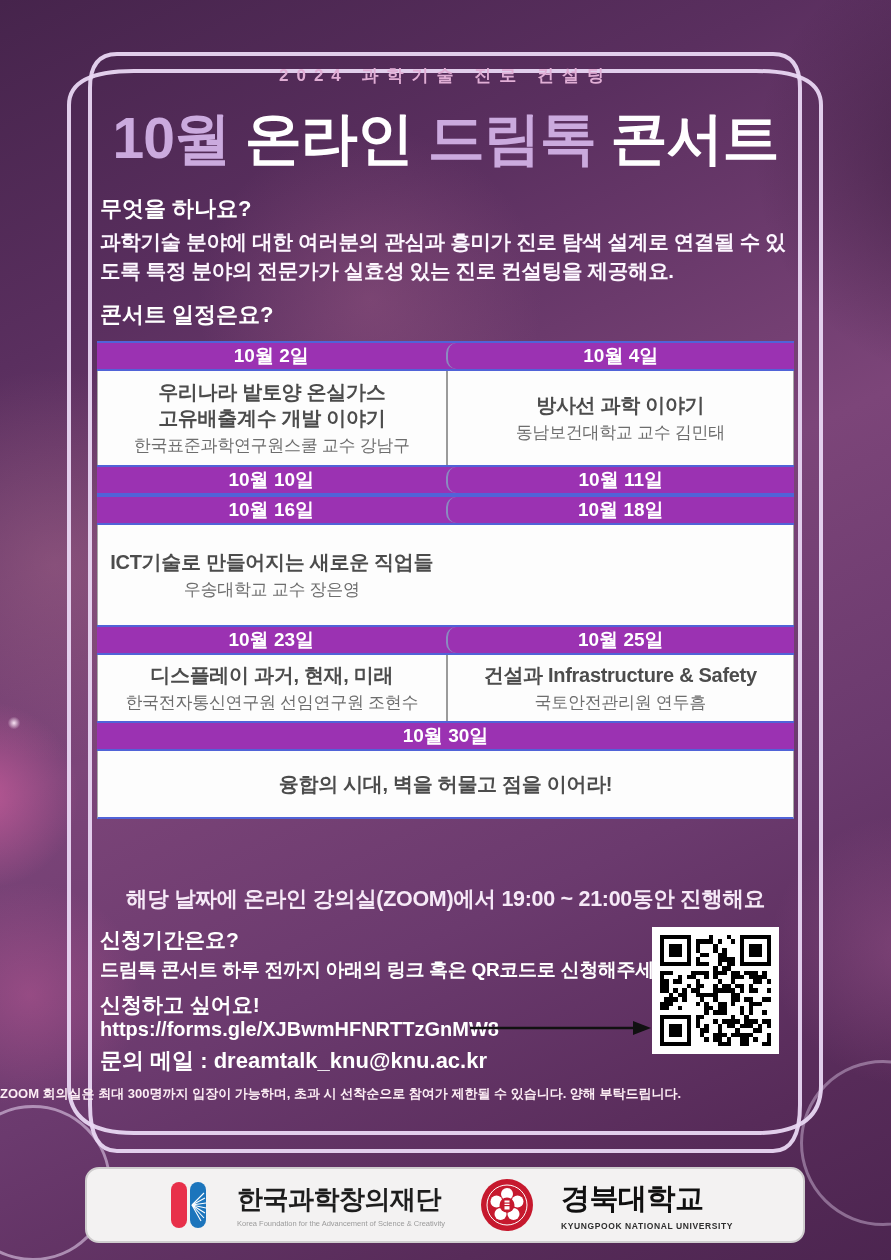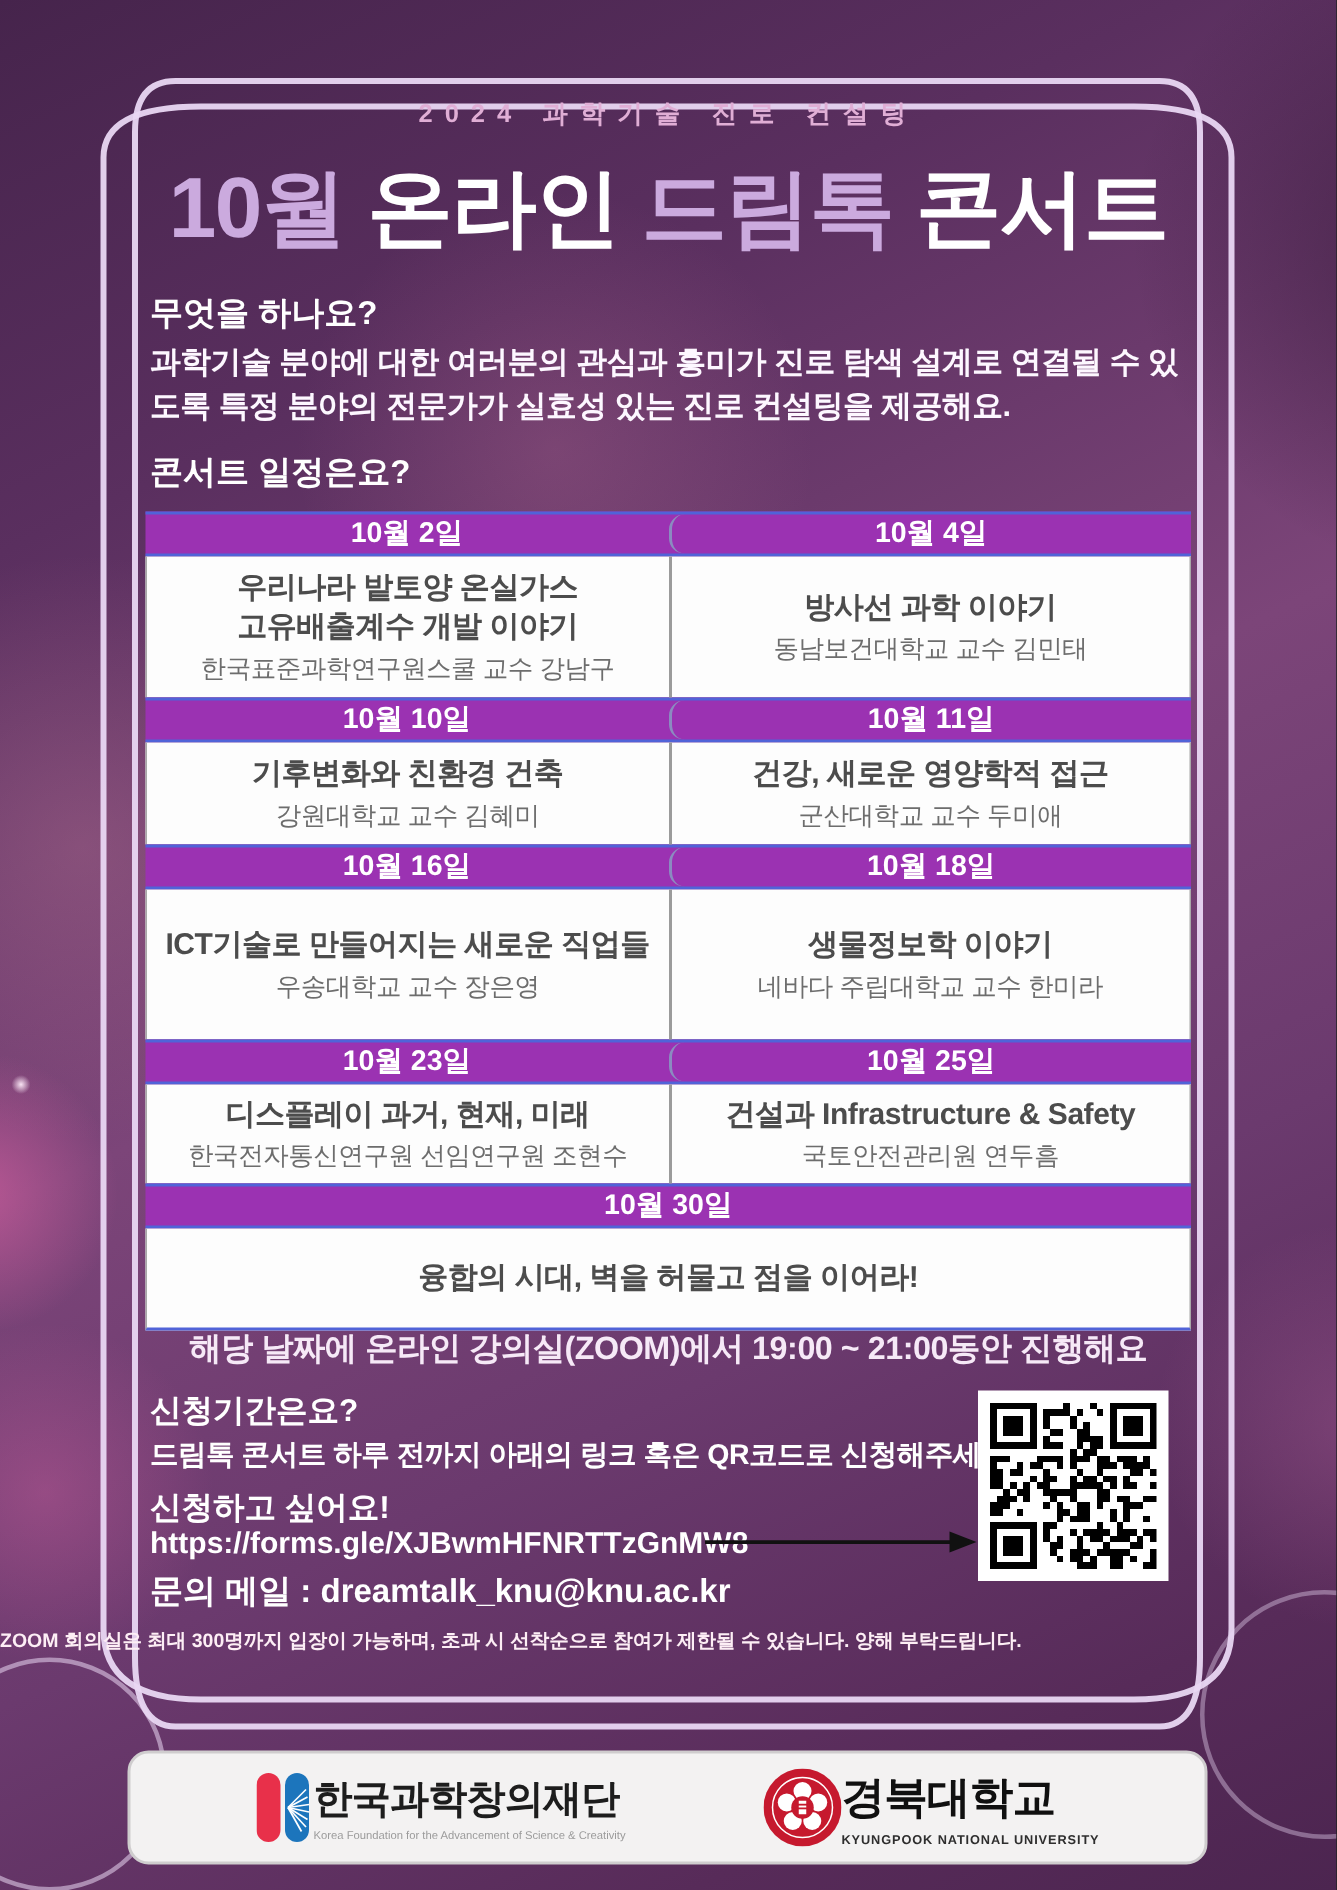--- a/index.html
+++ b/index.html
@@ -52,21 +52,21 @@
   .url{left:100px;top:1018px;color:#ffffff;font-size:20px;font-weight:700;}
   .contact{left:100px;top:1046px;color:#ffffff;font-size:22px;font-weight:700;}
   .disclaimer{top:1085px;left:0;width:100%;text-align:left;color:#fdeef5;font-size:13px;font-weight:700;}
   
   .qr-box{left:652px;top:927px;width:127px;height:127px;background:#ffffff;padding:8px;box-sizing:border-box;}
   .qr-box svg{width:100%;height:100%;display:block;}
   
   .footer-bar{left:85px;top:1167px;width:720px;height:76px;background:#f3f2f2;border:2px solid #cfcdce;
     border-radius:14px;box-sizing:border-box;display:flex;align-items:center;justify-content:space-between;
     padding:0 70px 0 52px;}
-  .logo-group{display:flex;align-items:center;gap:0;padding-left:32px;}
+  .logo-group{display:flex;align-items:center;gap:28px;padding-left:32px;}
   .kofac-name{font-family:"Liberation Serif","DejaVu Serif",serif;font-size:26px;font-weight:700;color:#1d1d1d;letter-spacing:-0.5px;}
   .kofac-sub{font-size:7.5px;color:#9b9b9b;margin-top:2px;}
   .knu-name{font-size:29px;font-weight:800;color:#101010;letter-spacing:-0.5px;}
   .knu-sub{font-size:8.5px;font-weight:700;color:#2e2e2e;letter-spacing:.6px;margin-top:2px;}
 </style>
 </head>
 <body>
 
 <div class="stage">
 
@@ -104,43 +104,29 @@
       <div class="cell h94">
         <div class="cell-title">방사선 과학 이야기</div>
         <div class="cell-speaker">동남보건대학교 교수 김민태</div>
       </div>
     </div>
 
     <div class="hdr-row">
       <div class="hdr-cell">10월 10일</div>
       <div class="hdr-cell">10월 11일</div>
     </div>
-    <div class="body-row">
-      <div class="cell h68">
-        <div class="cell-title">기후변화와 친환경 건축</div>
-        <div class="cell-speaker">강원대학교 교수 김혜미</div>
-      </div>
-      <div class="cell h68">
-        <div class="cell-title">건강, 새로운 영양학적 접근</div>
-        <div class="cell-speaker">군산대학교 교수 두미애</div>
-      </div>
-    </div>
 
     <div class="hdr-row">
       <div class="hdr-cell">10월 16일</div>
       <div class="hdr-cell">10월 18일</div>
     </div>
     <div class="body-row">
       <div class="cell h100">
         <div class="cell-title">ICT기술로 만들어지는 새로운 직업들</div>
         <div class="cell-speaker">우송대학교 교수 장은영</div>
-      </div>
-      <div class="cell h100">
-        <div class="cell-title">생물정보학 이야기</div>
-        <div class="cell-speaker">네바다 주립대학교 교수 한미라</div>
       </div>
     </div>
 
     <div class="hdr-row">
       <div class="hdr-cell">10월 23일</div>
       <div class="hdr-cell">10월 25일</div>
     </div>
     <div class="body-row">
       <div class="cell h66">
         <div class="cell-title">디스플레이 과거, 현재, 미래</div>

